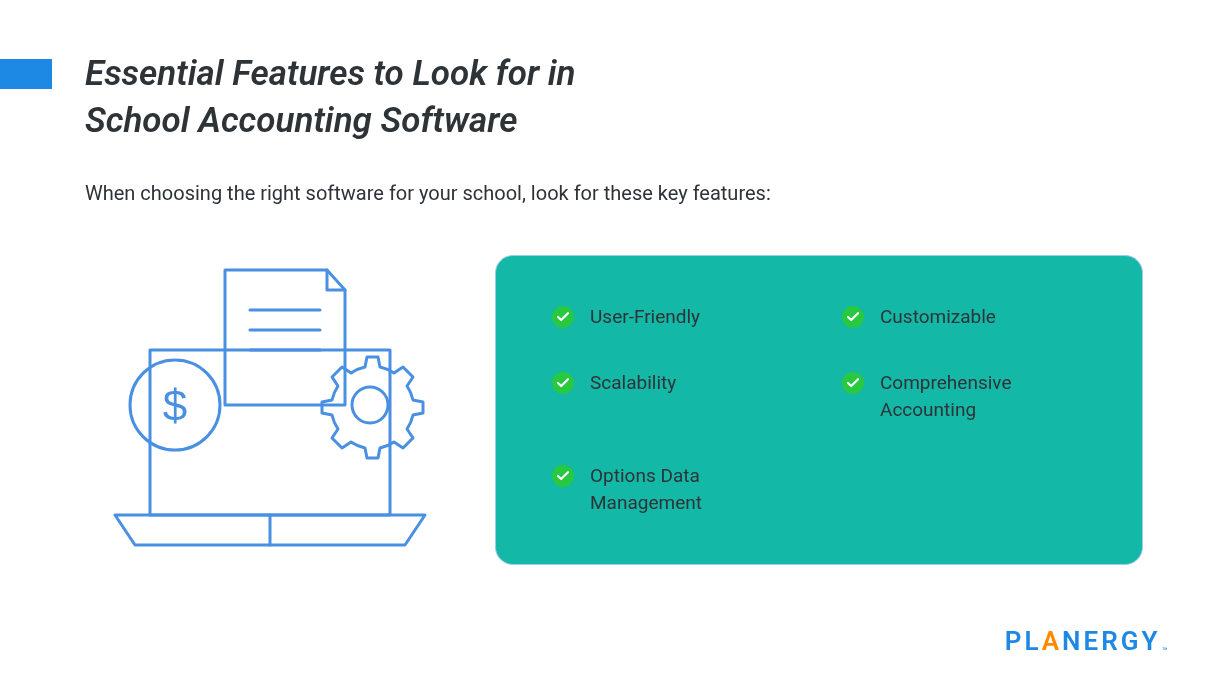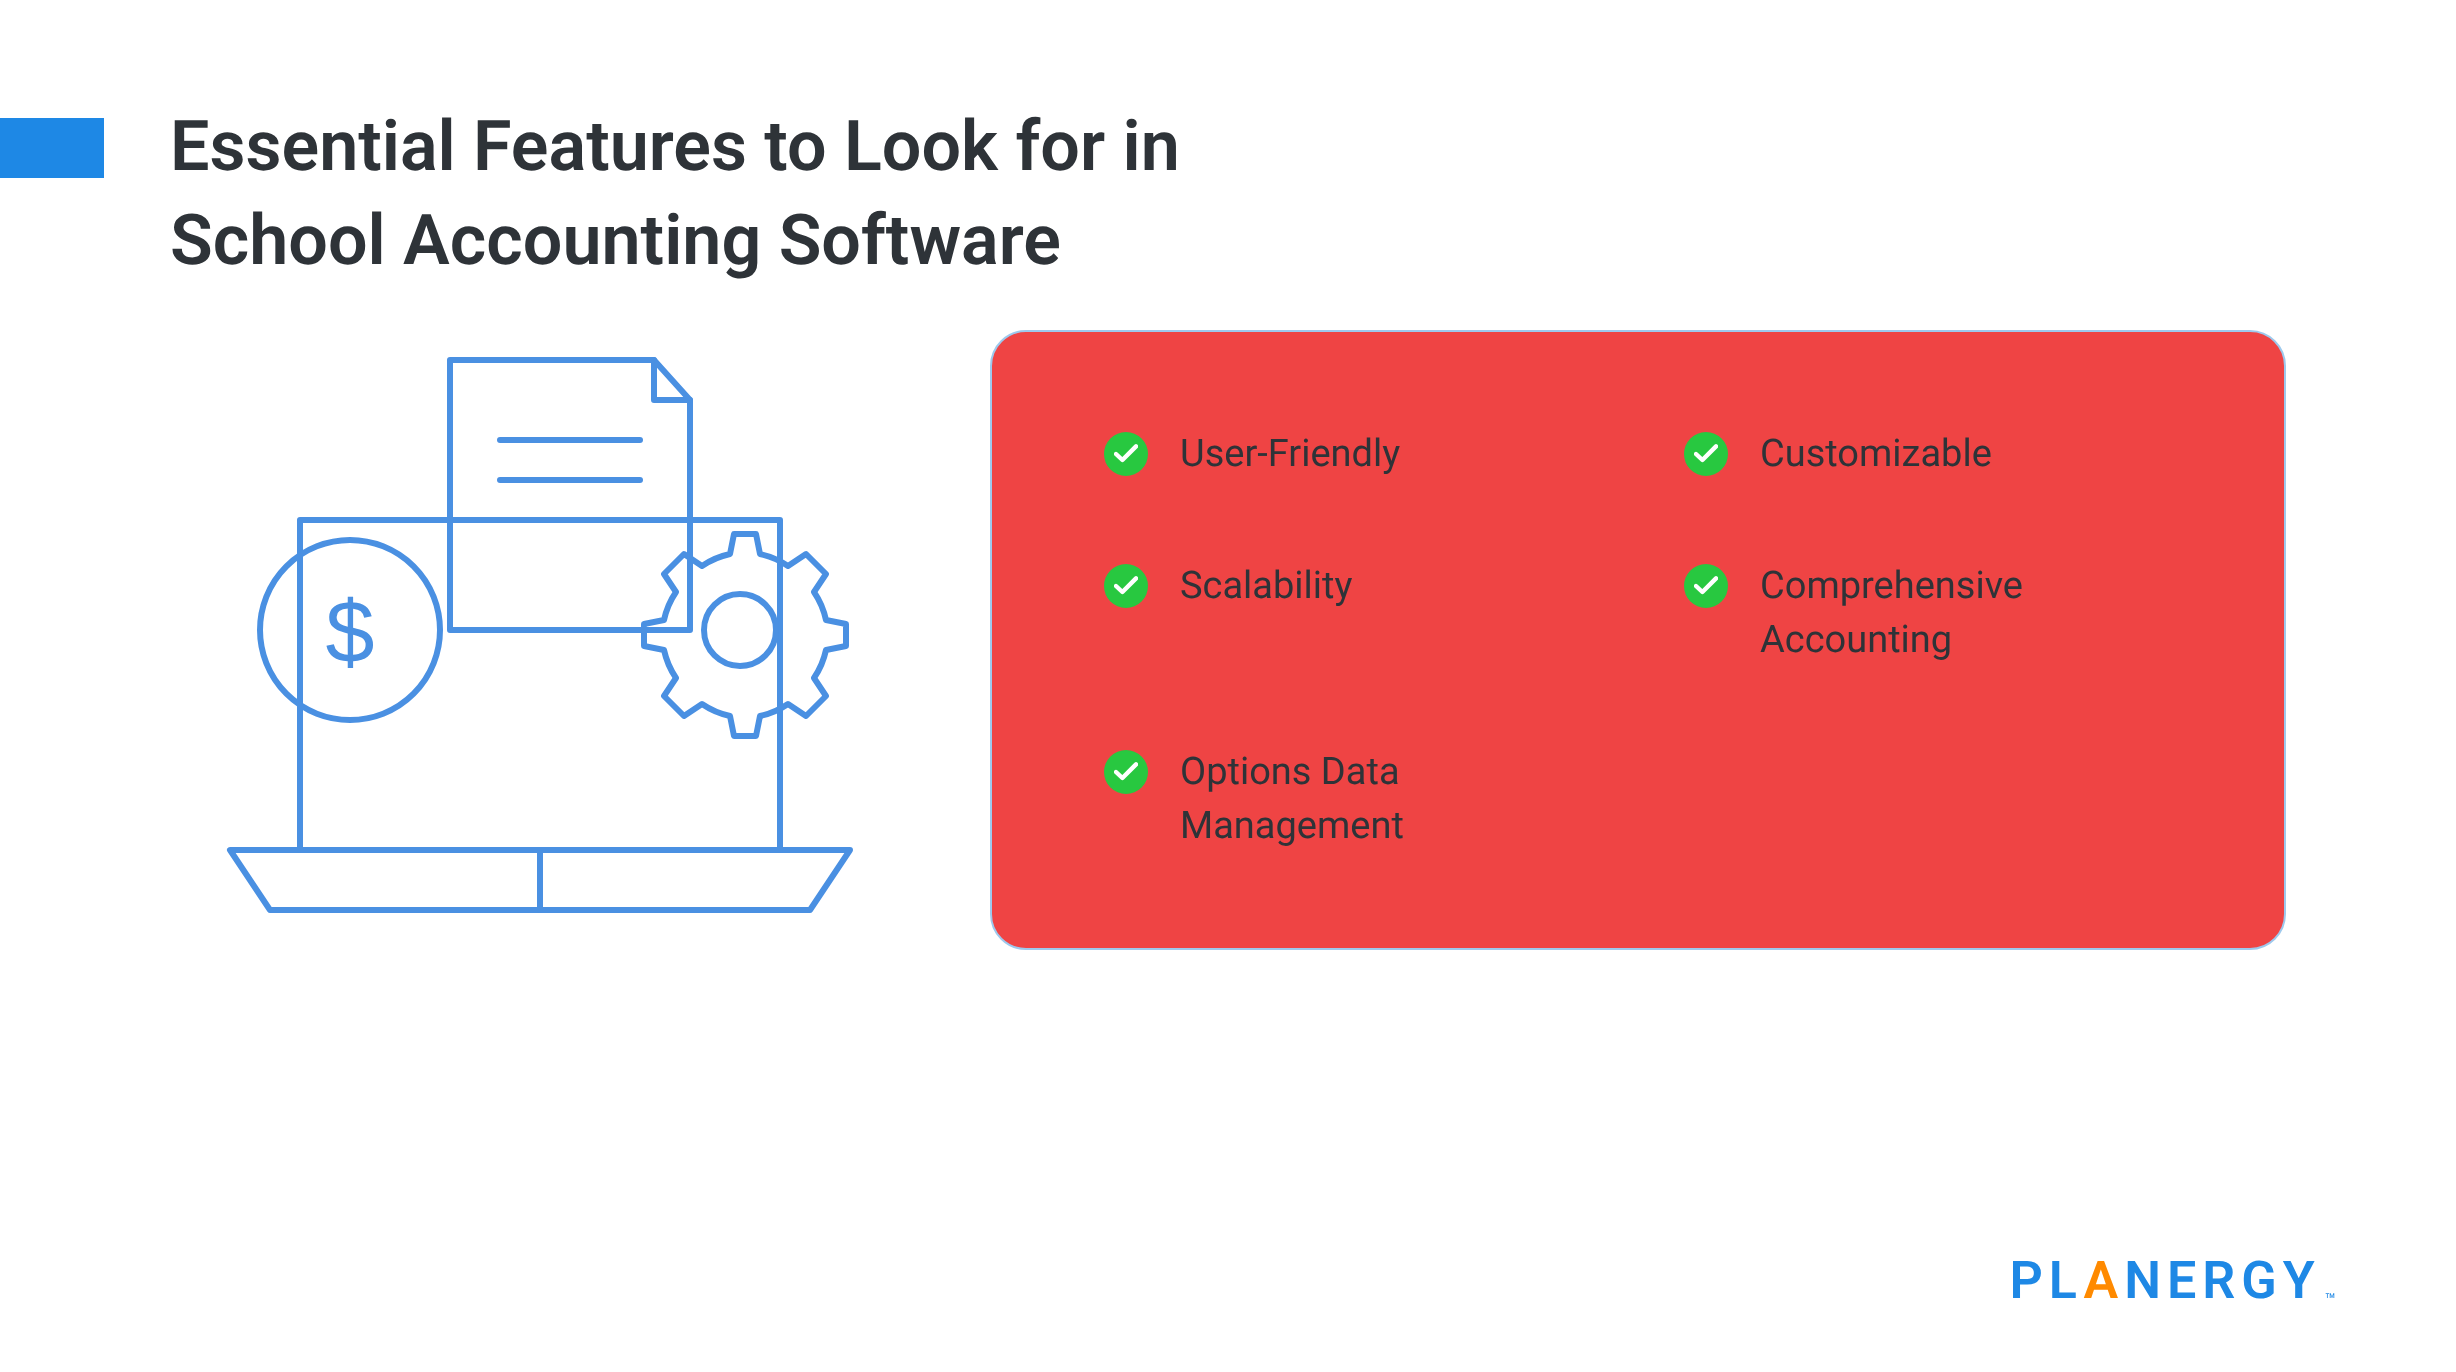--- a/index.html
+++ b/index.html
@@ -24,42 +24,43 @@
       background: #1E88E5;
     }
     .content {
       padding: 50px 85px 0 85px;
     }
     .heading {
       font-size: 35px;
       font-weight: 600;
       color: #2E3338;
       line-height: 1.35;
-      margin-bottom: 20px;
+      margin-bottom: 36px;
+      font-style: italic;
     }
     .subheading {
       font-size: 20px;
       color: #2E3338;
       font-weight: 400;
       margin-bottom: 50px;
     }
     .main-row {
       display: flex;
       gap: 40px;
       align-items: flex-start;
     }
     .illustration {
       width: 370px;
       height: 310px;
       flex-shrink: 0;
       position: relative;
     }
     .features-card {
       flex: 1;
-      background: #ef4444;
+      background: #14b8a6;
       border: 1.5px solid #9EC9ED;
       border-radius: 18px;
       padding: 48px 50px 48px 56px;
       min-height: 300px;
     }
     .features-grid {
       display: grid;
       grid-template-columns: 1fr 1fr;
       column-gap: 40px;
       row-gap: 40px;
@@ -117,20 +118,21 @@
 
 <div class="accent-bar"></div>
 
 <div class="content">
 
   <h1 class="heading">
     <span>Essential Features to Look for in</span><br>
     <span>School Accounting Software</span>
   </h1>
 
+  <p class="subheading">When choosing the right software for your school, look for these key features:</p>
 
   <div class="main-row">
 
     <div class="illustration">
       <svg viewBox="0 0 370 310" width="370" height="310">
         <g stroke="#4A90E2" stroke-width="3" fill="none" stroke-linecap="round" stroke-linejoin="round">
 
           <path d="M 30 260 L 340 260 L 320 290 L 50 290 Z"></path>
           <line x1="185" y1="260" x2="185" y2="290"></line>
 

